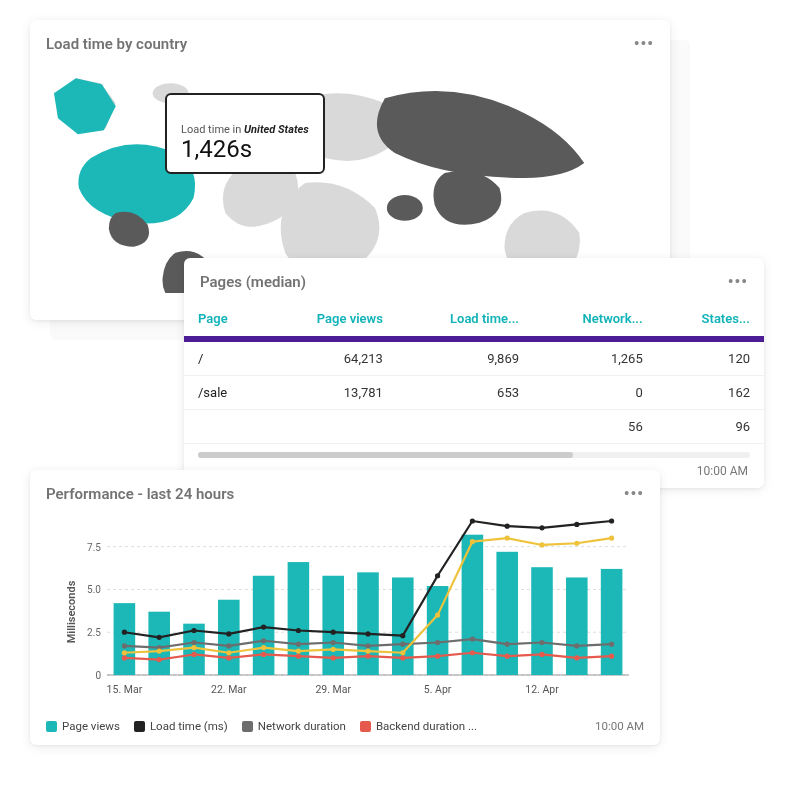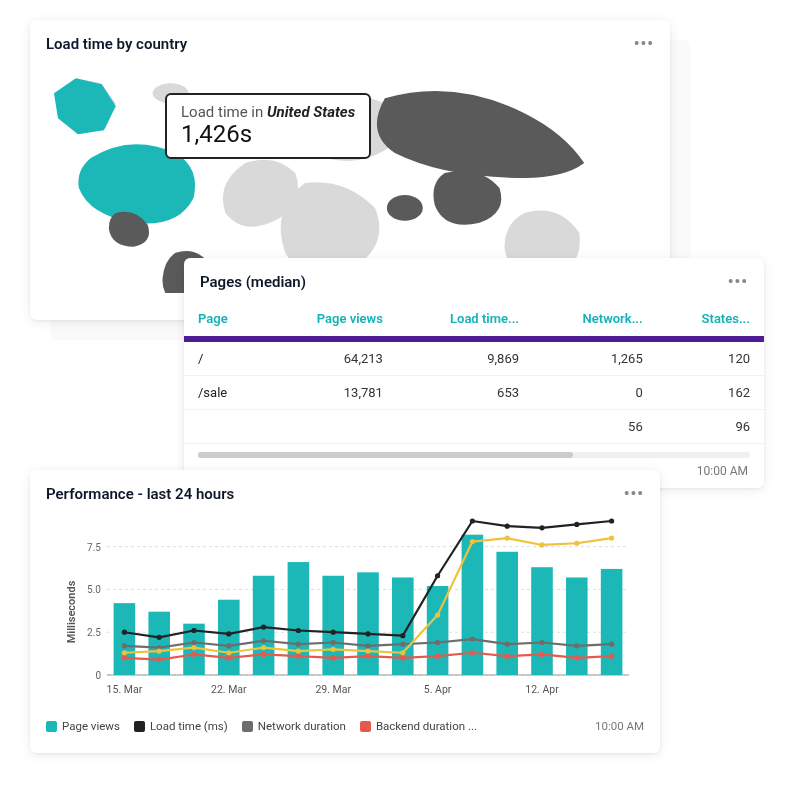--- a/index.html
+++ b/index.html
@@ -24,21 +24,21 @@
   }
   .card-header {
     display: flex;
     justify-content: space-between;
     align-items: center;
     padding: 14px 16px 10px 16px;
   }
   .card-title {
     font-size: 15px;
     font-weight: 600;
-    color: #0f172a;
+    color: #737373;
   }
   .more-icon {
     color: #888;
     font-size: 16px;
     letter-spacing: 1px;
     cursor: pointer;
     font-weight: bold;
   }
   
   #map-card { left: 30px; top: 20px; width: 640px; height: 300px; z-index: 2; }
@@ -47,21 +47,21 @@
   .map-svg { width: 100%; height: 230px; }
   .map-tooltip {
     position: absolute;
     left: 135px; top: 30px;
     background: #fff;
     border: 2px solid #222;
     border-radius: 6px;
     padding: 8px 14px 10px 14px;
     z-index: 5;
   }
-  .map-tooltip-label { font-size: 15px; color: #555; }
+  .map-tooltip-label { font-size: 11px; color: #555; margin-top: 20px; }
   .map-tooltip-label b { font-style: italic; font-weight: 700; color: #222;}
   .map-tooltip-value { font-size: 24px; font-weight: 400; color: #111; line-height: 1.1; }
   
   #table-card { left: 184px; top: 258px; width: 580px; z-index: 3; padding-bottom: 10px; }
   .tbl { width: 100%; border-collapse: collapse; font-size: 13px; }
   .tbl th {
     text-align: left;
     color: #11b3b8;
     font-weight: 600;
     padding: 10px 14px;
@@ -83,21 +83,21 @@
     border-radius: 3px;
     position: relative;
   }
   .scroll-thumb {
     position: absolute; left:0; top:0;
     width: 68%; height: 100%;
     background: #ccc; border-radius: 3px;
   }
   .table-footer { text-align: right; font-size: 12px; color: #777; padding: 2px 16px 0 0;}
   
-  #perf-card { left: 30px; top: 470px; width: 630px; z-index: 4; padding-bottom: 20px;}
+  #perf-card { left: 30px; top: 470px; width: 630px; z-index: 4; padding-bottom: 12px;}
   .chart-wrap { position: relative; padding: 0 16px 4px 44px; }
   .ylabel {
     position: absolute;
     left: 10px; top: 50%;
     transform: translateY(-50%) rotate(-90deg);
     transform-origin: center;
     font-size: 11px;
     color: #555;
     font-weight: 600;
   }

